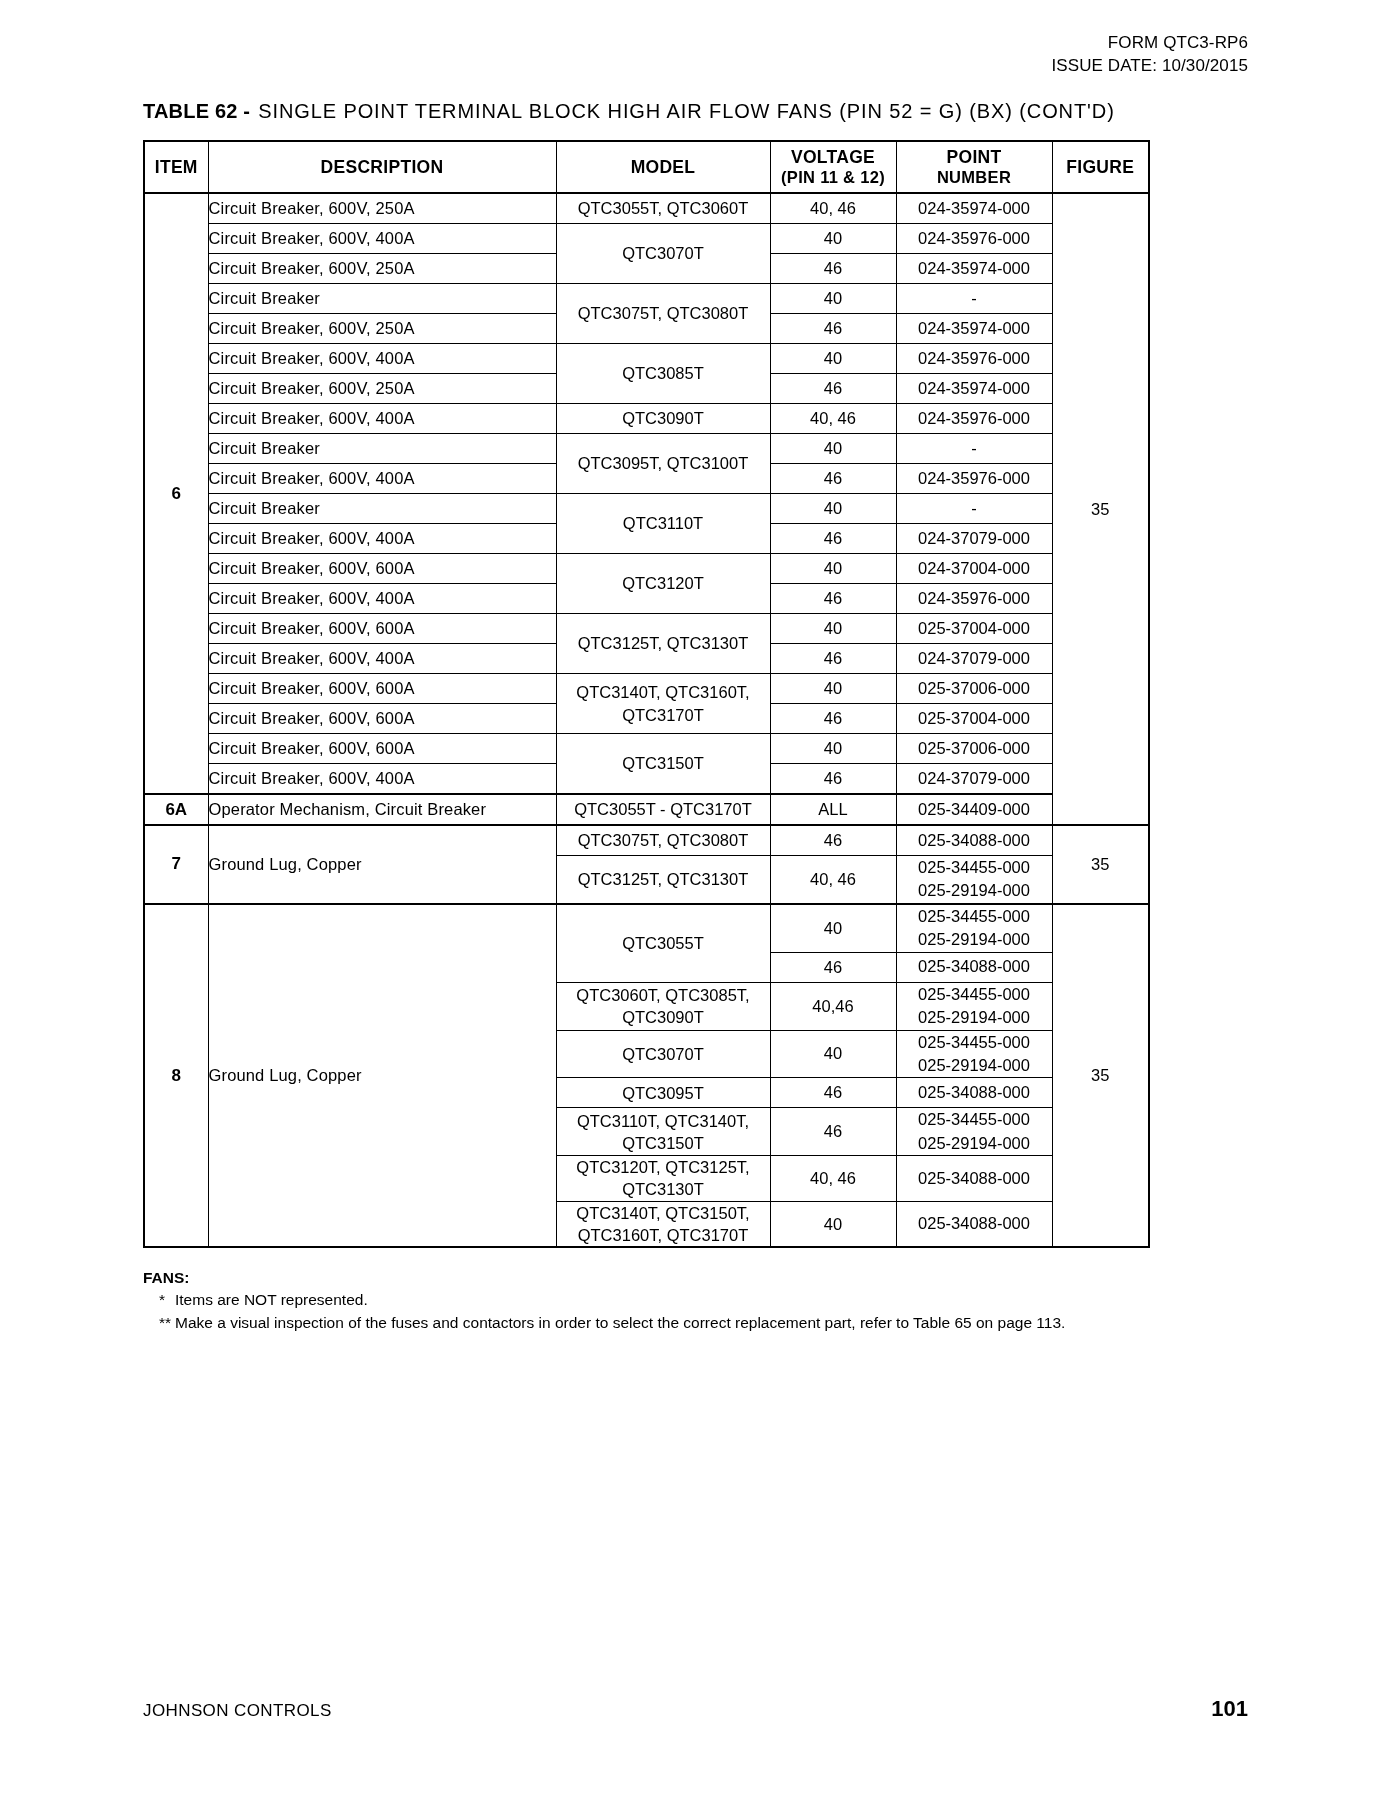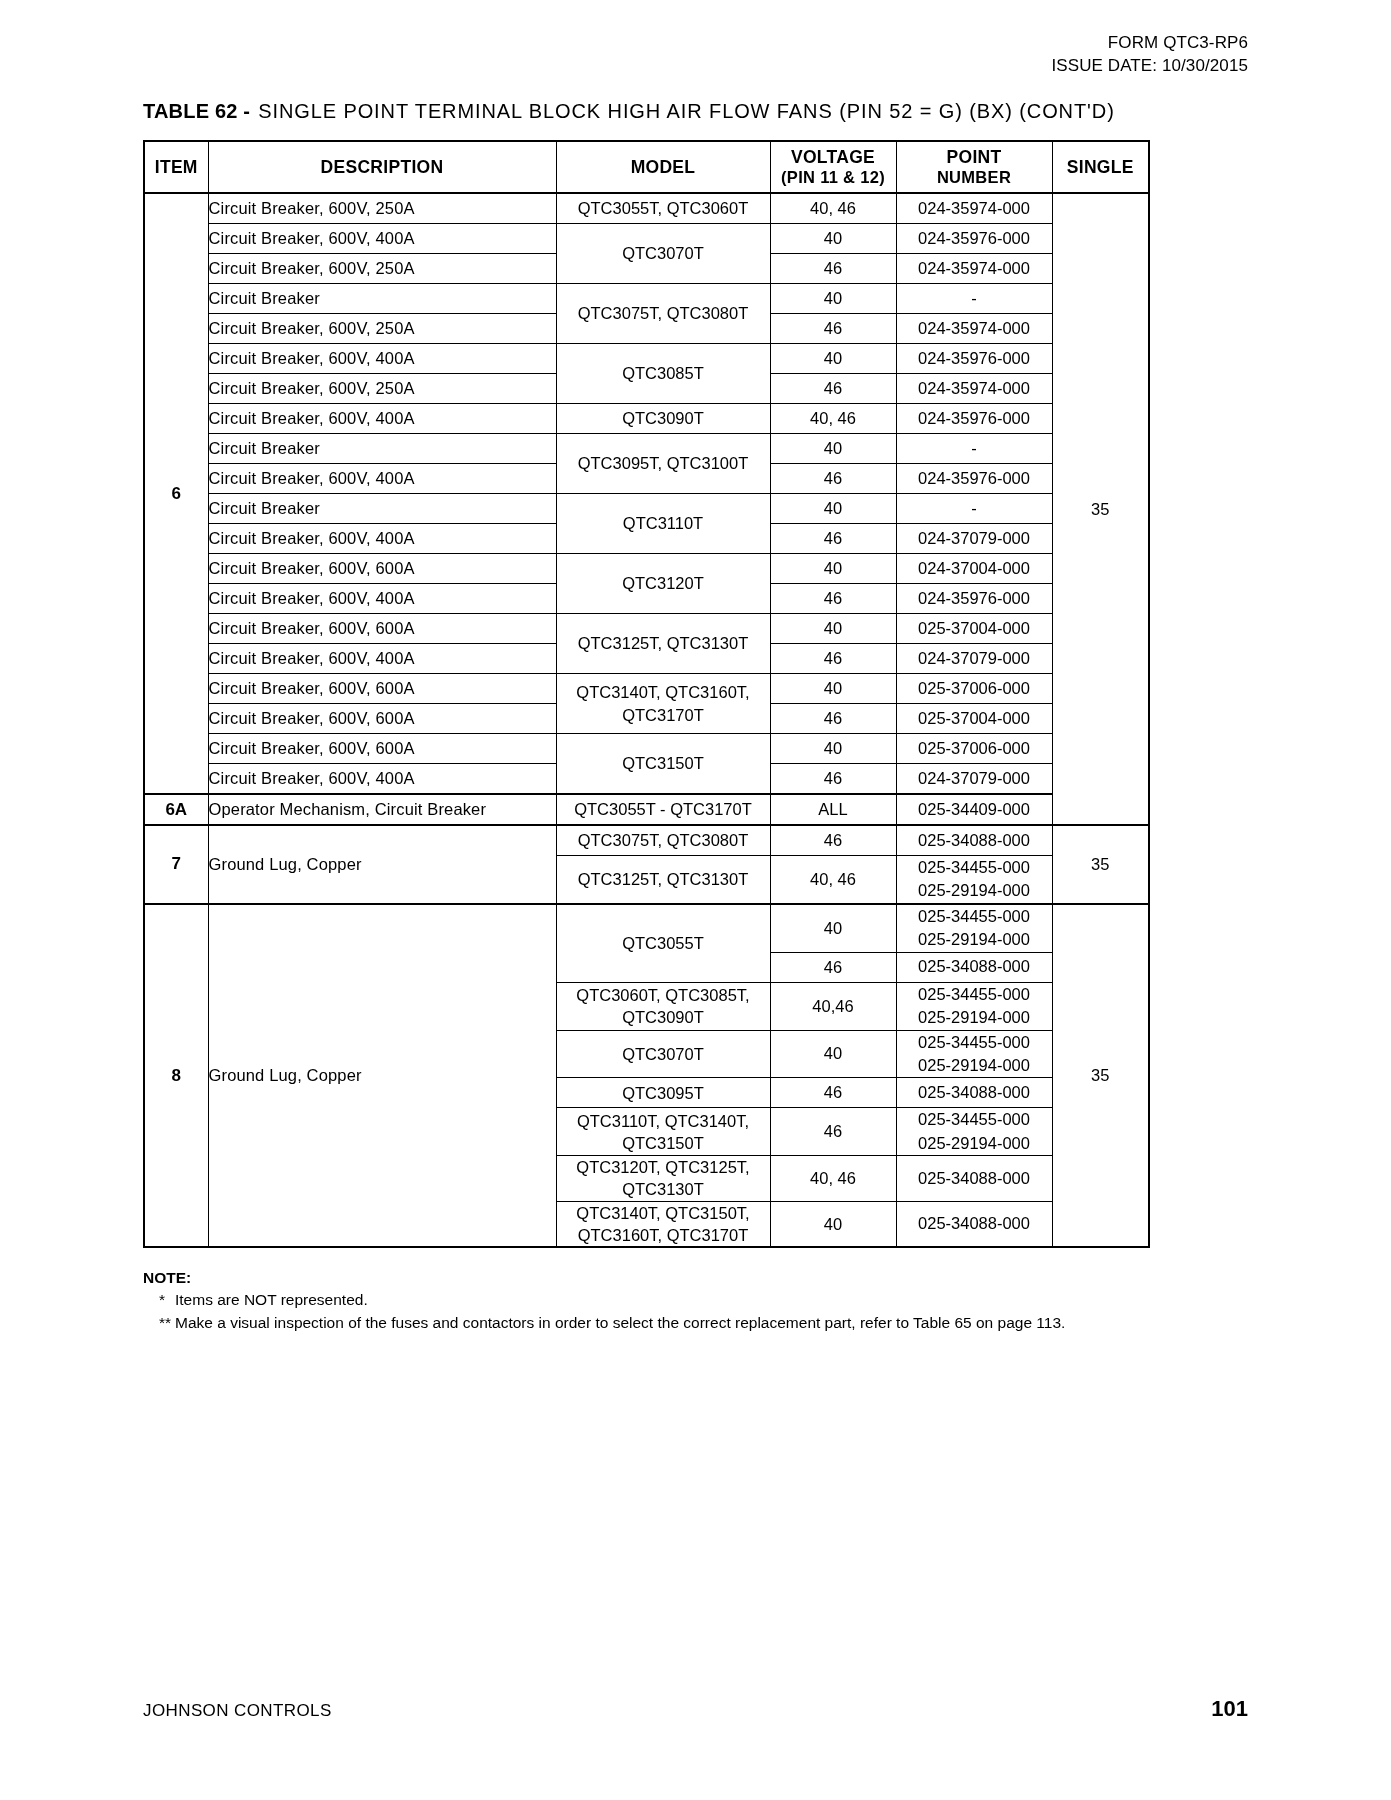--- a/index.html
+++ b/index.html
@@ -172,21 +172,21 @@
           <th>DESCRIPTION</th>
           <th>MODEL</th>
           <th>
             <span>VOLTAGE</span>
             <span class="th-sub">(PIN 11 &amp; 12)</span>
           </th>
           <th>
             <span>POINT</span>
             <span class="th-sub">NUMBER</span>
           </th>
-          <th class="th-right">SINGLE</th>
+          <th class="th-right">FIGURE</th>
         </tr>
       </thead>
       <tbody id="tbody">
           <tr>
             <td class="cell item edge-l" rowspan="20" style="border-bottom: 2.5px solid rgb(0, 0, 0); border-left: 2.5px solid rgb(0, 0, 0);">
               <span class="two-line">6</span>
             </td>
             <td class="cell desc">
               <span class="two-line">Circuit Breaker, 600V, 250A</span>
             </td>
@@ -587,21 +587,21 @@
             </td>
             <td class="cell part hv-bottom">
               <span class="two-line">025-34088-000</span>
             </td>
           </tr>
         </tbody>
     </table>
   </div>
 
   <div class="notes">
-    <div class="note-title">NOTE:</div>
+    <div class="note-title">FANS:</div>
     <div class="note-line">
       <span class="mark">*</span><span>Items are NOT represented.</span>
     </div>
     <div class="note-line">
       <span class="mark">**</span><span>Make a visual inspection of the fuses and contactors in order to select the correct replacement part, refer to Table 65 on page 113.</span>
     </div>
   </div>
 
   <div class="footer-brand">JOHNSON CONTROLS</div>
   <div class="footer-page">101</div>

